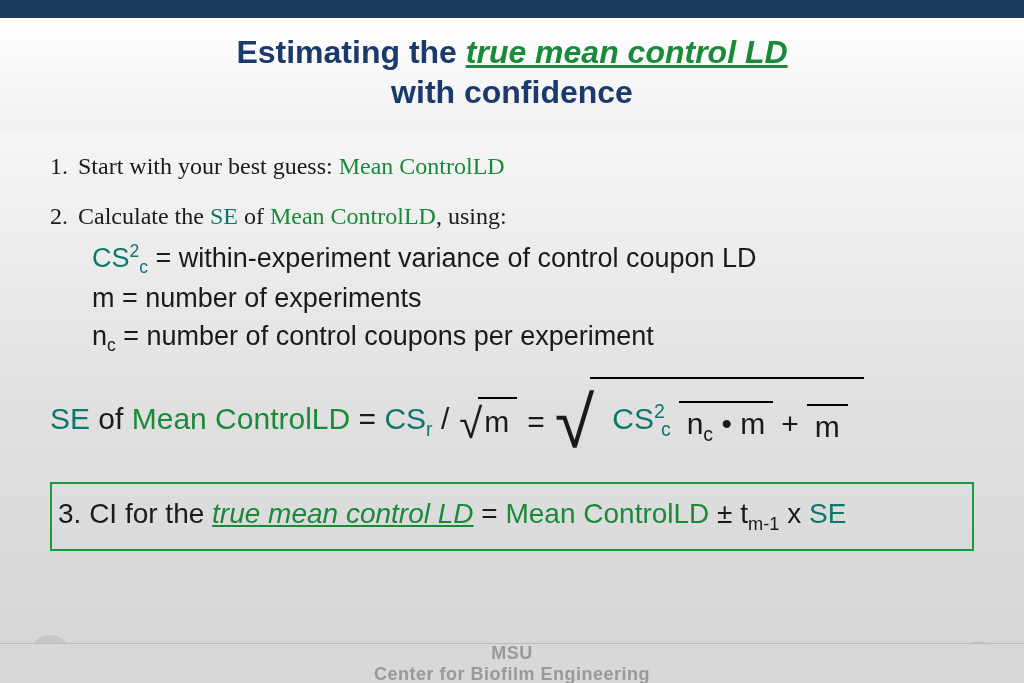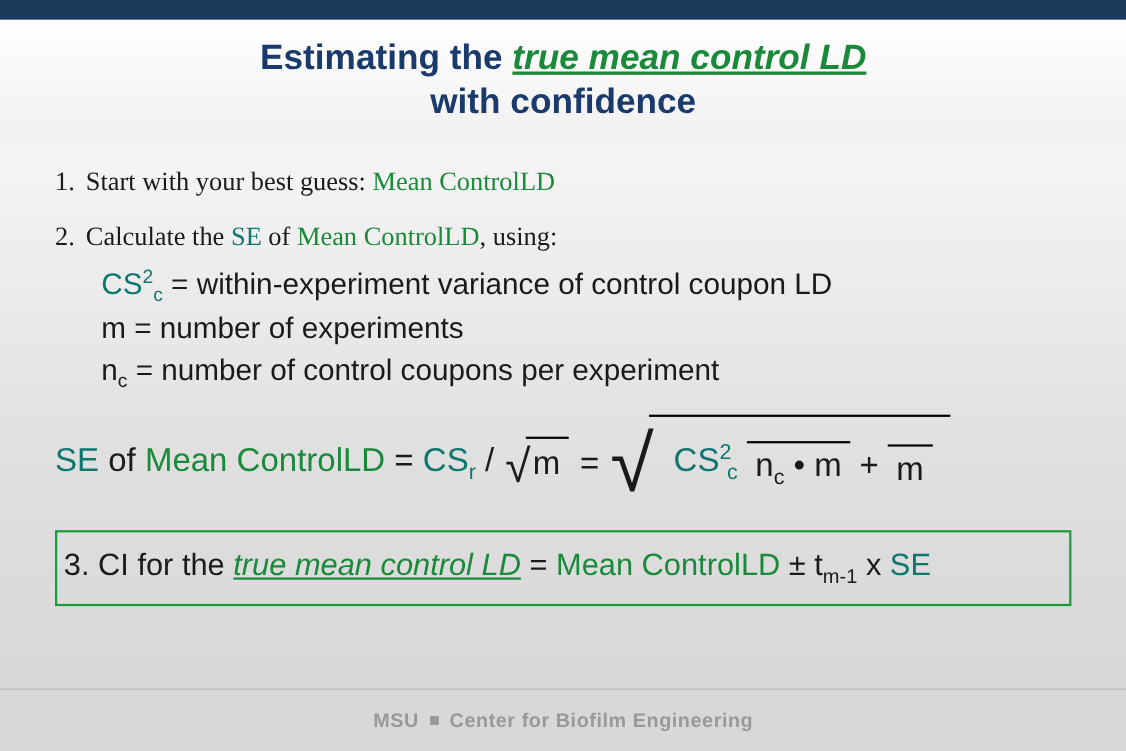--- a/index.html
+++ b/index.html
@@ -50,23 +50,23 @@
 }
 .frac .num { padding:0 8px 4px; }
 .frac .den { border-top:2px solid #000; padding:4px 8px 0; }
 sup { font-size:0.65em; vertical-align:super; }
 sub { font-size:0.65em; vertical-align:sub; }
 .ci-box {
   border:2px solid #1a9a3a; padding:14px 6px; margin-top:16px;
   font-size:28px; color:#1a1a1a;
 }
 .footer {
-  position:absolute; bottom:0; left:0; right:0; height:57px;
+  position:absolute; bottom:0; left:0; right:0; height:40px;
   background:#d8d8d8; border-top:1px solid #bbb;
-  display:flex; align-items:center; justify-content:center;
+  display:flex; align-items:center; justify-content:center;flex-direction:column;
 }
 .footer-text { color:#999; font-weight:bold; font-size:18px; letter-spacing:0.5px; }
 .footer-sep { display:inline-block; width:8px; height:8px; background:#999; margin:0 10px; vertical-align:middle; }
 .bg-circles {
   position:absolute; bottom:8px; left:0; right:0; height:60px; pointer-events:none;
 }
 .circ {
   position:absolute; border-radius:50%; background:rgba(170,170,160,0.35);
 }
 </style>

